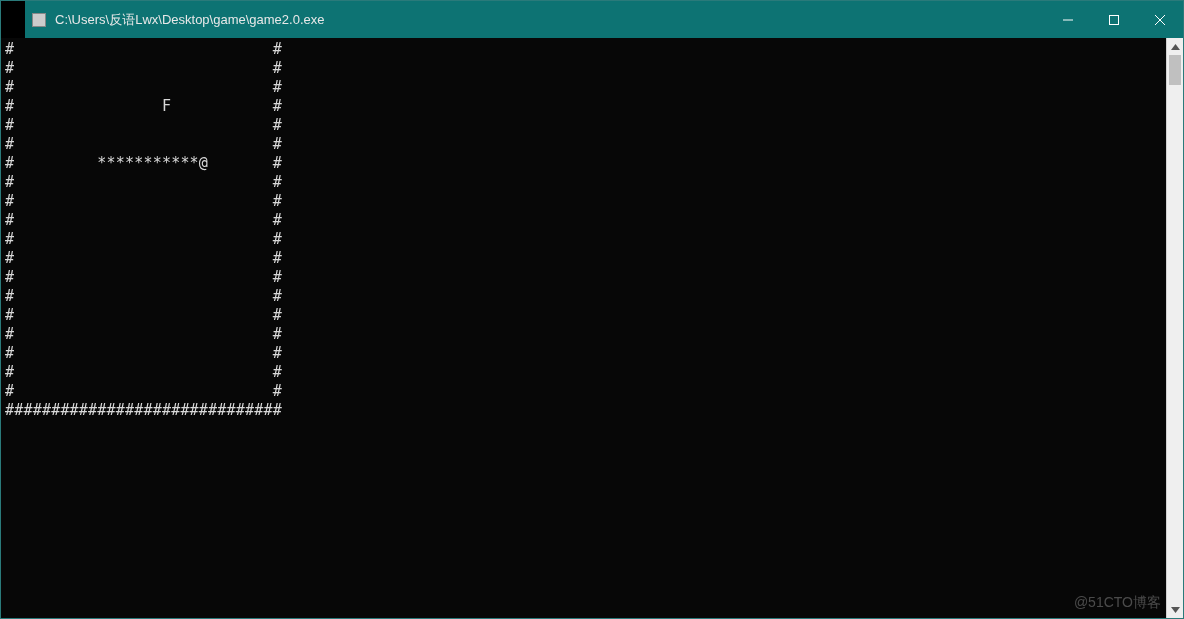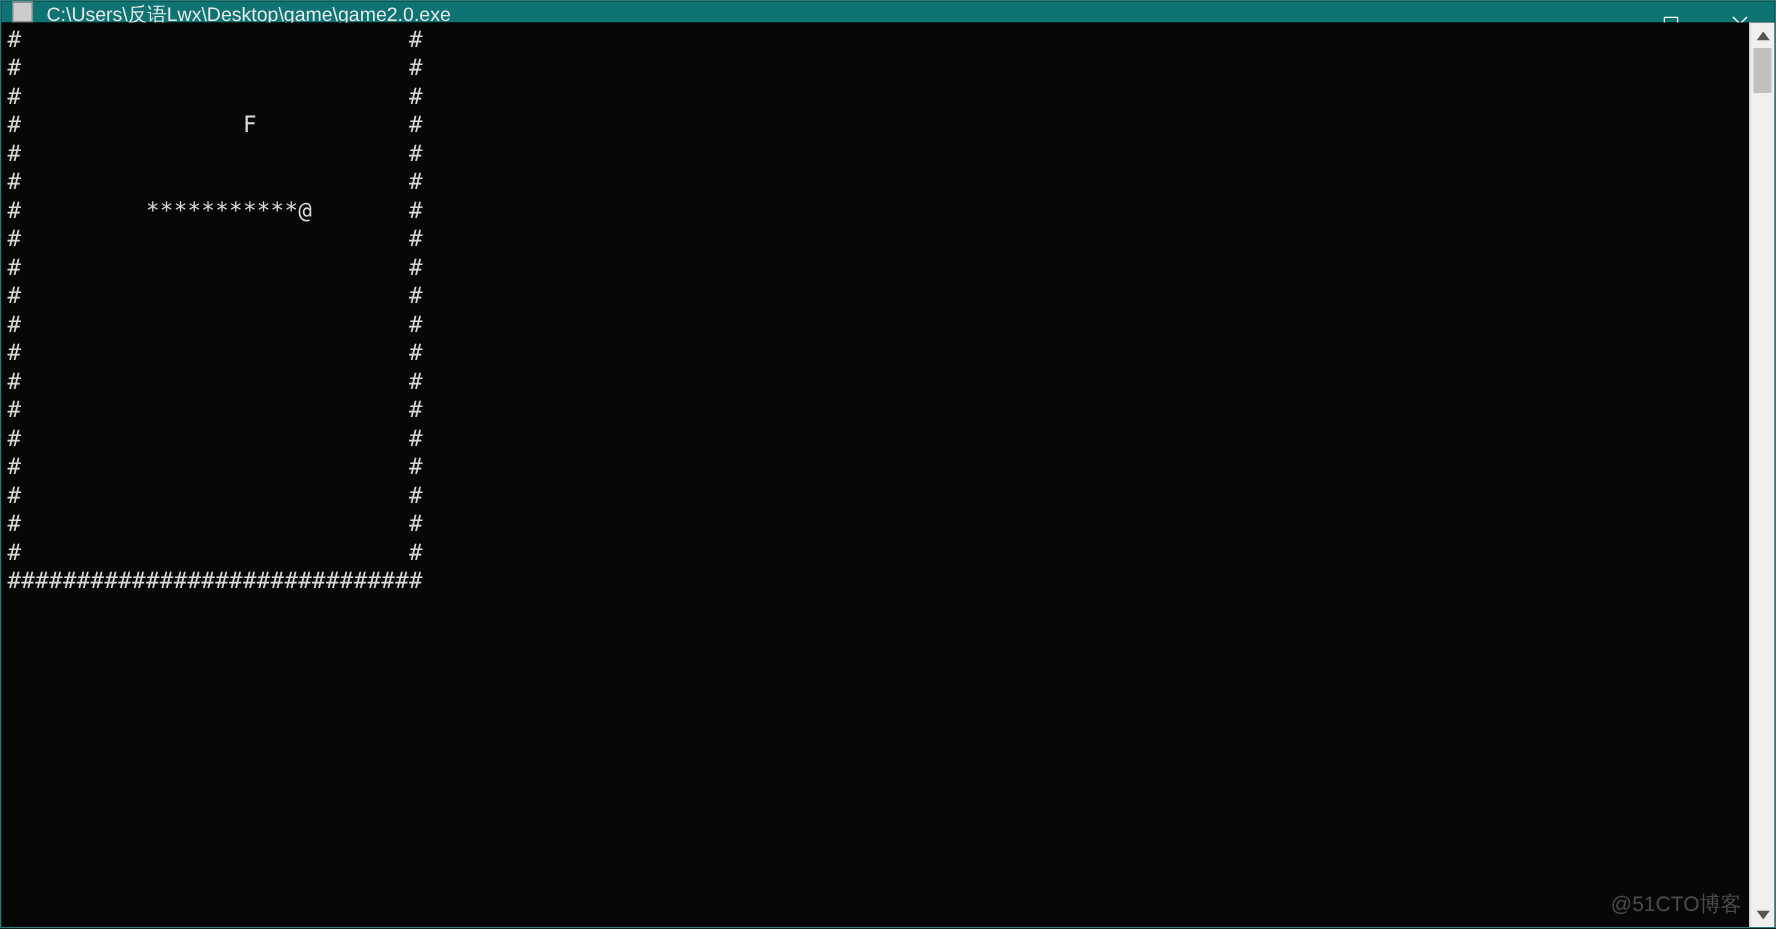--- a/index.html
+++ b/index.html
@@ -1,18 +1,18 @@
 <!DOCTYPE html>
 <html><head>
 <meta charset="utf-8">
 <style>
 * { margin: 0; padding: 0; box-sizing: border-box; }
 html, body { width: 1184px; height: 619px; overflow: hidden; font-family: "Segoe UI", sans-serif; background: #000; }
 .window { width: 1184px; height: 619px; border: 1px solid #2a7a7a; display: flex; flex-direction: column; background: #000; }
-.titlebar { height: 14px; background: #0d7373; display: flex; align-items: flex-start; color: #e8e8e8; font-size: 13px; flex-shrink: 0; }
+.titlebar { height: 37px; background: #0d7373; display: flex; align-items: center; color: #e8e8e8; font-size: 13px; flex-shrink: 0; margin-left: 24px; }
 .titlebar .icon-box { width: 28px; display: flex; align-items: center; justify-content: center; }
 .titlebar .app-icon { width: 14px; height: 14px; background: #ccc; border: 1px solid #888; }
 .titlebar .title-text { flex: 1; padding-left: 2px; white-space: nowrap; overflow: hidden; }
 .titlebar .ctrl { width: 46px; height: 30px; display: flex; align-items: center; justify-content: center; cursor: pointer; }
 .titlebar .ctrl svg { stroke: #fff; stroke-width: 1; fill: none; }
 .content { flex: 1; display: flex; background: #070707; position: relative; }
 .console { flex: 1; color: #d8d8d8; font-family: "Consolas","SimSun",monospace; font-size: 15px; line-height: 19px; white-space: pre; padding: 2px 4px; overflow: hidden; letter-spacing: 0.2px; }
 .scrollbar { width: 17px; background: #efefef; border-left: 1px solid #d0d0d0; display: flex; flex-direction: column; }
 .scrollbar .arrow { height: 17px; display: flex; align-items: center; justify-content: center; }
 .scrollbar .arrow svg { fill: #555; }

